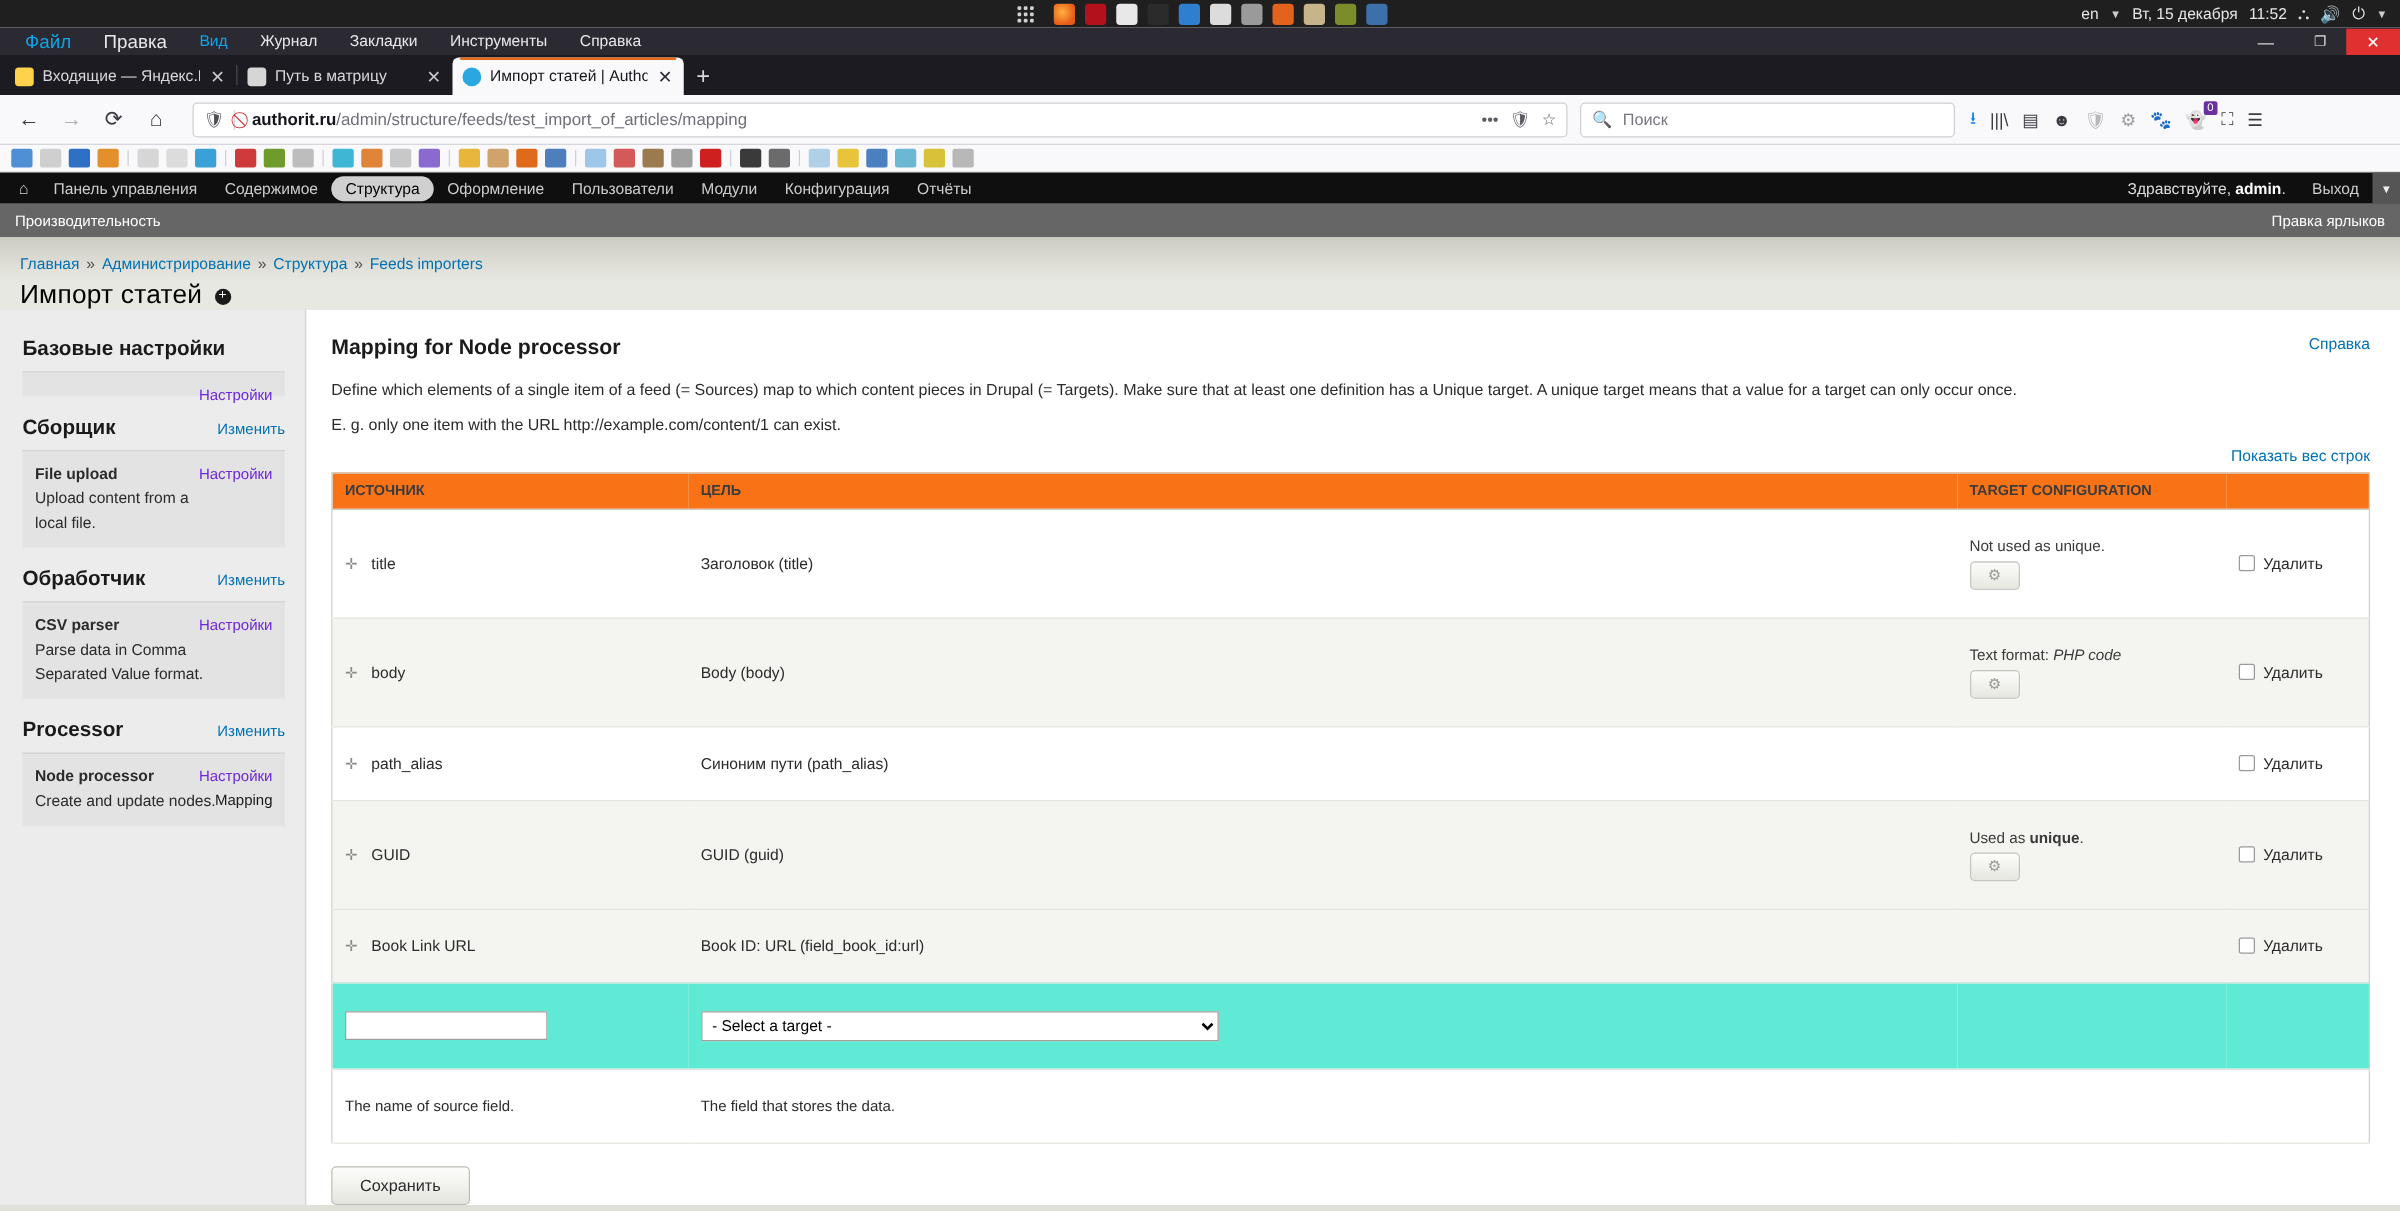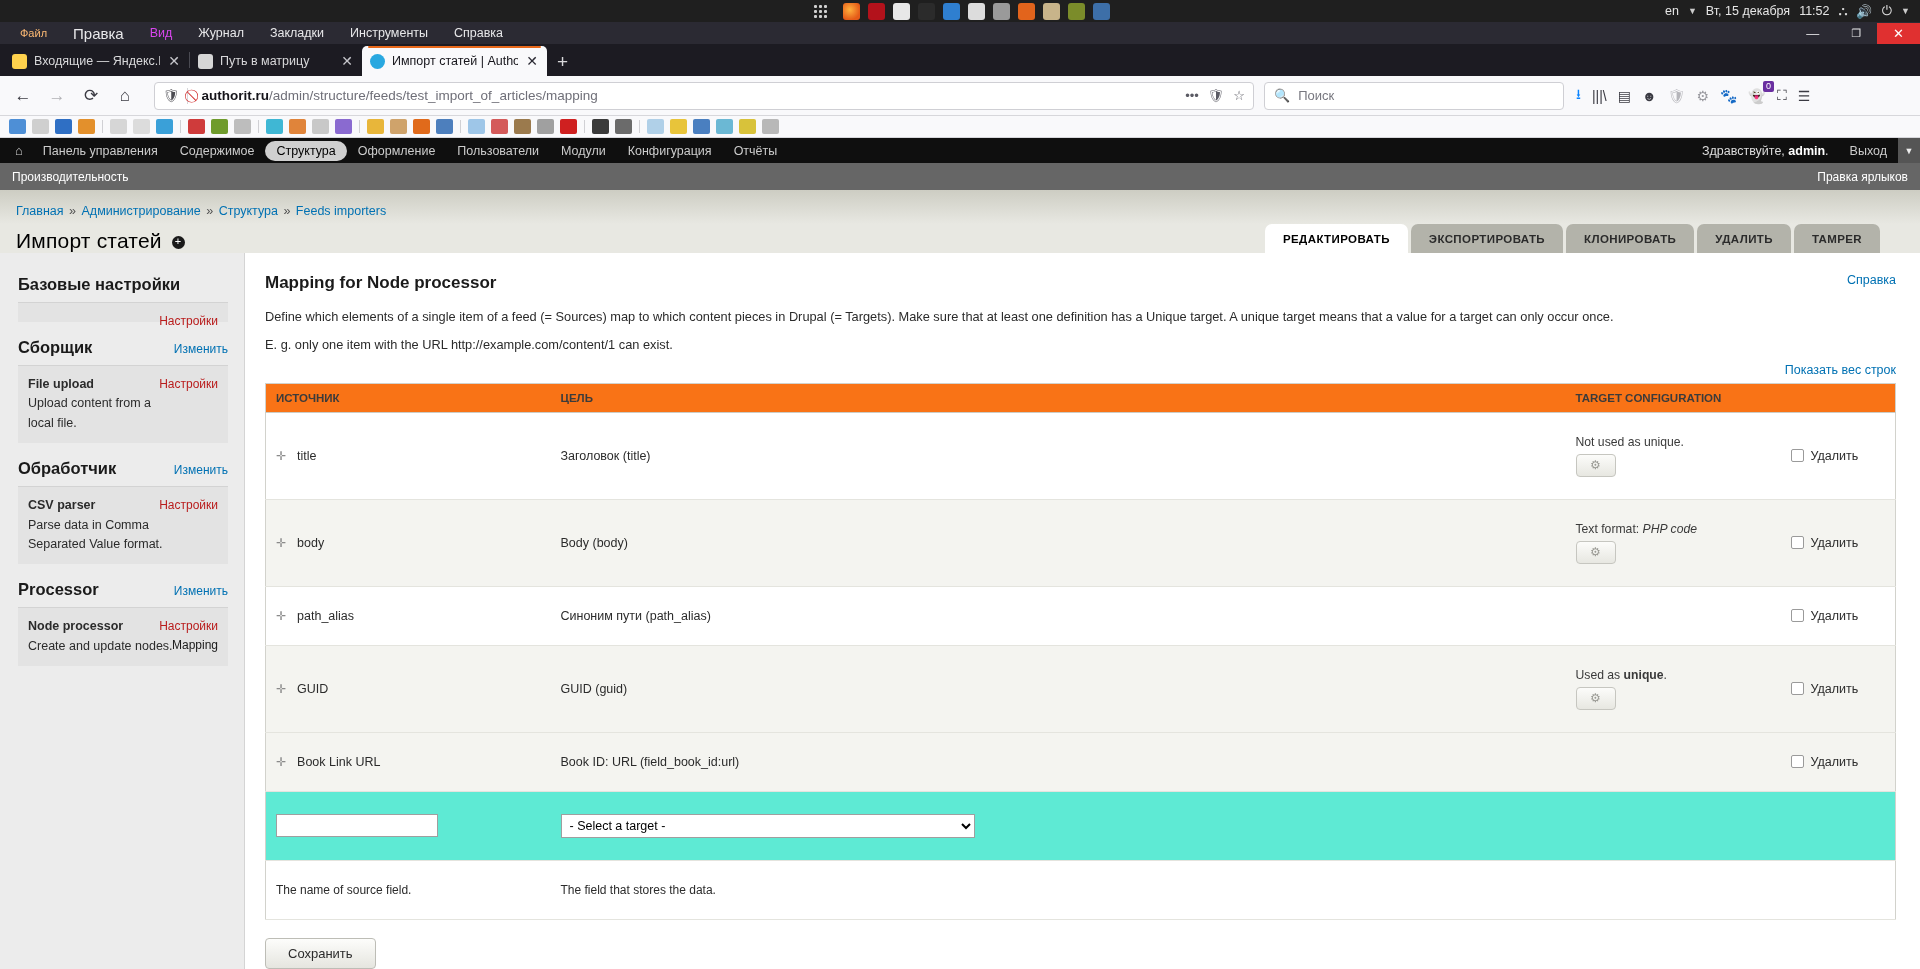--- a/index.html
+++ b/index.html
@@ -99,21 +99,21 @@
   }
   .dtab.active { background:#fff; color:#000; }
 
   .content-wrap { display:flex; background:#fff; min-height:700px;}
   
   .sidebar { width:245px; flex:0 0 245px; background:#ececec; border-right:1px solid #d4d4d4; padding:22px 16px 0 18px;}
   .sb-h { font-size:16.5px; font-weight:bold; color:#1a1a1a; margin:0 0 8px 0; display:flex; align-items:baseline;}
   .sb-h .lnk { margin-left:auto; font-size:12px; font-weight:normal; color:#0071b3;}
   .sb-box { background:#e3e3e3; border-top:1px solid #d3d3d3; padding:9px 10px 10px 10px; margin-bottom:16px; font-size:12.5px; color:#2b2b2b; line-height:1.55; position:relative;}
   .sb-box .rt { position:absolute; right:10px; top:9px; text-align:right; font-size:12px;}
-  .sb-box .rt a { color:#b91c1c; text-decoration:none; display:block;}
+  .sb-box .rt a { color:#6d28d9; text-decoration:none; display:block;}
   .sb-box .rt .plain { color:#1a1a1a; }
   .sb-box b { font-weight:bold; }
   .sb-box .txt { max-width:150px; }
 
   
   .main { flex:1; padding:20px 24px 0 20px; min-width:0;}
   .main h2 { font-size:17px; font-weight:bold; color:#1a1a1a; margin:0 0 14px 0;}
   .help-link { float:right; font-size:12.5px; color:#0071b3; text-decoration:none;}
   .main p.desc { font-size:12.8px; color:#2b2b2b; line-height:1.55; margin:0 0 8px 0;}
   .weights { text-align:right; font-size:12.5px; color:#0071b3; margin:6px 0 6px 0;}
@@ -195,23 +195,23 @@
     <span>Вт, 15 декабря</span>
     <span>11:52</span>
     <span class="os-glyph">⛬</span>
     <span class="os-glyph">🔊</span>
     <span class="os-glyph">⏻</span>
     <span class="caret">▼</span>
   </div>
 </div>
 
 <div style="height:22px;background:#2b2a33;display:flex;align-items:center;padding-left:8px;gap:2px;">
-  <span style="color:#fdba74;font-size:11px;padding:2px 12px;">Файл</span>
+  <span style="color:#0ea5e9;font-size:15px;padding:2px 12px;">Файл</span>
   <span style="color:#e8e8ea;font-size:15px;padding:2px 12px;">Правка</span>
-  <span style="color:#d946ef;font-size:12.5px;padding:2px 12px;">Вид</span>
+  <span style="color:#0ea5e9;font-size:12.5px;padding:2px 12px;">Вид</span>
   <span style="color:#e8e8ea;font-size:12.5px;padding:2px 12px;">Журнал</span>
   <span style="color:#e8e8ea;font-size:12.5px;padding:2px 12px;">Закладки</span>
   <span style="color:#e8e8ea;font-size:12.5px;padding:2px 12px;">Инструменты</span>
   <span style="color:#e8e8ea;font-size:12.5px;padding:2px 12px;">Справка</span>
   <span style="margin-left:auto;display:flex;gap:0;align-items:center;">
     <span style="color:#e0e0e2;font-size:13px;padding:3px 16px;">—</span>
     <span style="color:#e0e0e2;font-size:11px;padding:3px 16px;">❐</span>
     <span style="color:#fff;font-size:13px;padding:3px 16px;background:#e03030;">✕</span>
   </span>
 </div>
@@ -339,27 +339,20 @@
     <span class="sep">»</span>
     <a>Администрирование</a>
     <span class="sep">»</span>
     <a>Структура</a>
     <span class="sep">»</span>
     <a>Feeds importers</a>
   </div>
   <div class="title-row">
     <h1 class="page-title">Импорт статей</h1>
     <span class="title-cog"></span>
-    <div class="tabs-row">
-      <div class="dtab active">РЕДАКТИРОВАТЬ</div>
-      <div class="dtab">ЭКСПОРТИРОВАТЬ</div>
-      <div class="dtab">КЛОНИРОВАТЬ</div>
-      <div class="dtab">УДАЛИТЬ</div>
-      <div class="dtab">TAMPER</div>
-    </div>
   </div>
  </div>
 
  <div class="content-wrap">
 
   <div class="sidebar">
 
     <div class="sb-h">
       <span>Базовые настройки</span>
     </div>

